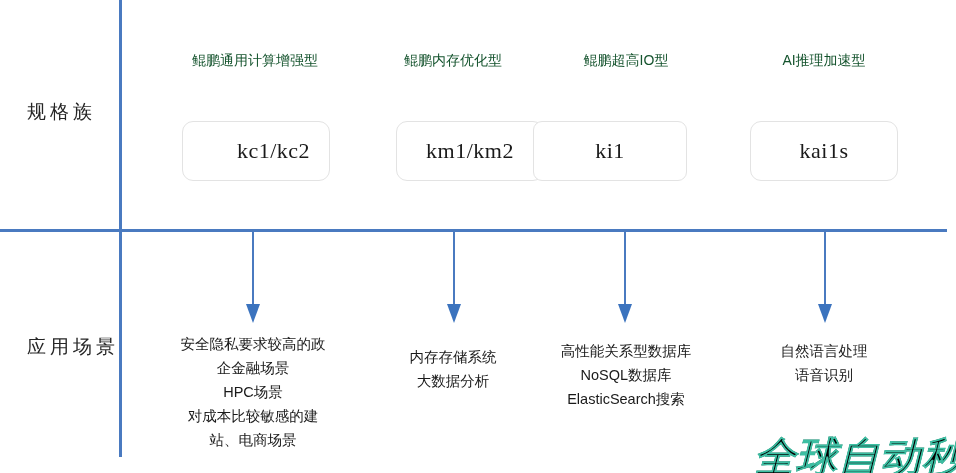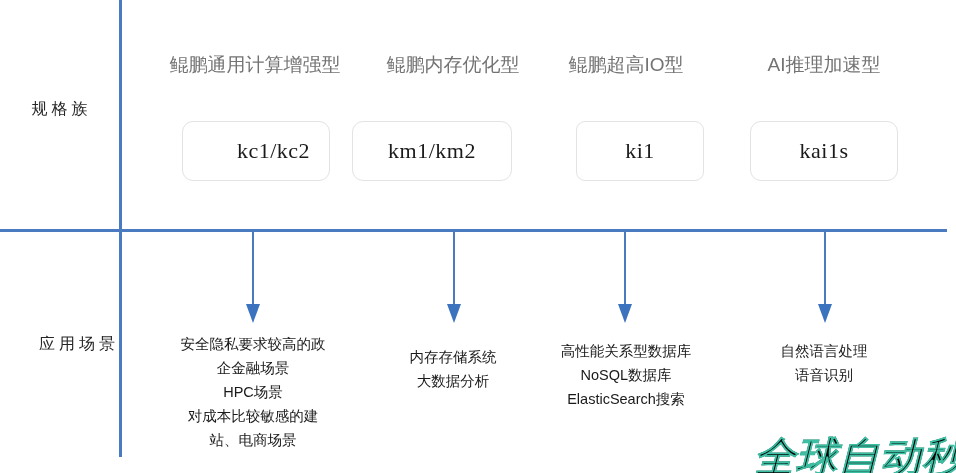--- a/index.html
+++ b/index.html
@@ -36,35 +36,35 @@
     background: #4A7AC0;
   }
 
   
   .row-label {
     position: absolute;
     left: 0px;
     width: 119px;
     text-align: center;
     color: #262626;
-    font-size: 16px;
+    font-size: 19px;
     letter-spacing: 4px;
     text-indent: 4px;
     white-space: nowrap;
   }
   .row-label.spec { top: 99px; }
   .row-label.scene { top: 334px; text-align: right; }
 
   
   .col-header {
     position: absolute;
     top: 52px;
     text-align: center;
-    color: #737373;
-    font-size: 19px;
+    color: #14532d;
+    font-size: 14px;
     white-space: nowrap;
   }
 
   
   .spec-box {
     position: absolute;
     top: 121px;
     height: 60px;
     background: #ffffff;
     border: 1px solid #E3E3E3;
@@ -155,34 +155,34 @@
   </div>
   <div class="scene-block" style="left:140px; top:332px; width:226px;">
     <span class="line">安全隐私要求较高的政</span>
     <span class="line">企金融场景</span>
     <span class="line">HPC场景</span>
     <span class="line">对成本比较敏感的建</span>
     <span class="line">站、电商场景</span>
   </div>
 
   <div class="col-header" style="left:372px; width:162px;">鲲鹏内存优化型</div>
-  <div class="spec-box" style="left:352px; width:160px;">
+  <div class="spec-box" style="left:396px; width:148px;">
     <span class="spec-box-label">km1/km2</span>
   </div>
   <div class="arrow" style="left:447px;">
     <div class="shaft"></div>
     <div class="head"></div>
   </div>
   <div class="scene-block" style="left:372px; top:345px; width:162px;">
     <span class="line">内存存储系统</span>
     <span class="line">大数据分析</span>
   </div>
 
   <div class="col-header" style="left:548px; width:156px;">鲲鹏超高IO型</div>
-  <div class="spec-box" style="left:576px; width:128px;border-radius:9px;">
+  <div class="spec-box" style="left:533px; width:154px;border-radius:9px;">
     <span class="spec-box-label">ki1</span>
   </div>
   <div class="arrow" style="left:618px;">
     <div class="shaft"></div>
     <div class="head"></div>
   </div>
   <div class="scene-block serif-mix" style="left:540px; top:339px; width:172px;">
     <span class="line">高性能关系型数据库</span>
     <span class="line">NoSQL数据库</span>
     <span class="line">ElasticSearch搜索</span>

